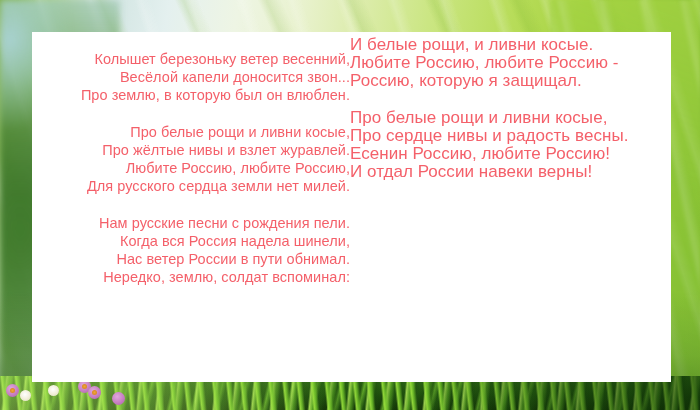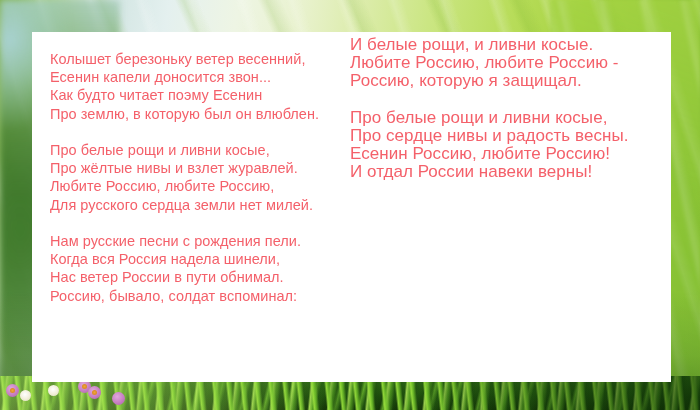--- a/index.html
+++ b/index.html
@@ -232,38 +232,37 @@
     <div class="flower-white" style="left:20px;  top:14px;"></div>
     <div class="flower-petal" style="left:6px;   top:8px;"></div>
     <div class="flower-core" style="left:10px;  top:12px;"></div>
     <div class="flower-petal" style="left:112px; top:16px;"></div>
   </div>
 
   <div class="panel"></div>
 
   <div class="columns">
 
-    <div class="col col-left" style="left:50px; top:32px;">
+    <div class="col col-left" style="left:50px; top:32px;text-align:right;">
       <div class="stanza">
         <div class="line">Колышет березоньку ветер весенний,</div>
-        <div class="line">Есенин капели доносится звон...</div>
-        <div class="line">Как будто читает поэму Есенин</div>
+        <div class="line">Весёлой капели доносится звон...</div>
         <div class="line">Про землю, в которую был он влюблен.</div>
       </div>
       <div class="stanza">
         <div class="line">Про белые рощи и ливни косые,</div>
         <div class="line">Про жёлтые нивы и взлет журавлей.</div>
         <div class="line">Любите Россию, любите Россию,</div>
         <div class="line">Для русского сердца земли нет милей.</div>
       </div>
       <div class="stanza">
         <div class="line">Нам русские песни с рождения пели.</div>
         <div class="line">Когда вся Россия надела шинели,</div>
         <div class="line">Нас ветер России в пути обнимал.</div>
-        <div class="line">Россию, бывало, солдат вспоминал:</div>
+        <div class="line">Нередко, землю, солдат вспоминал:</div>
       </div>
     </div>
 
     <div class="col col-right" style="left:350px; top:25px;">
       <div class="stanza">
         <div class="line">И белые рощи, и ливни косые.</div>
         <div class="line">Любите Россию, любите Россию -</div>
         <div class="line">Россию, которую я защищал.</div>
       </div>
       <div class="stanza">

